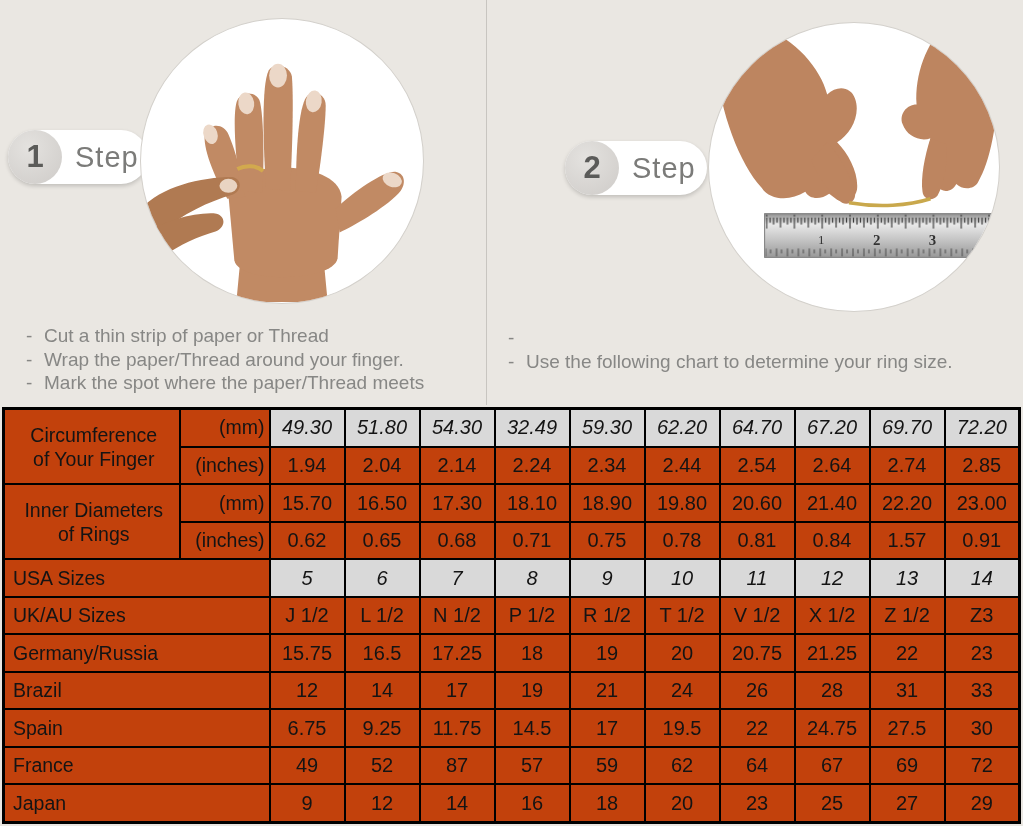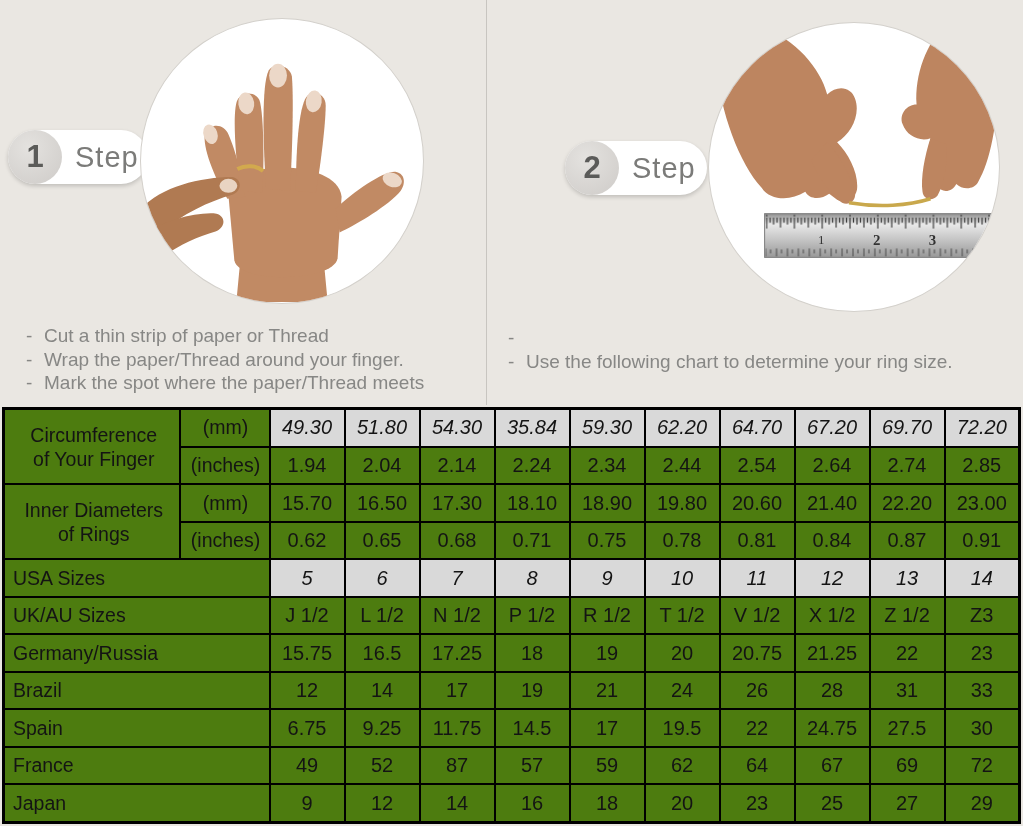--- a/index.html
+++ b/index.html
@@ -42,30 +42,30 @@
   }
 
   .bullets { position:absolute; font-size:19px; color:#878785; line-height:23.5px; }
   #bullets1 { left:22px; top:324px; width:460px; }
   #bullets2 { left:504px; top:326px; width:518px; }
   .bullet-line { display:flex; }
   .bullet-dash { width:22px; flex:0 0 auto; text-align:left; padding-left:4px; }
 
   .table-wrap {
     position:absolute; left:2px; top:407px; width:1019px; height:417px;
-    background:#4d7c0f;
+    background:#c2410c;
   }
   table.ring-table {
     width:100%; height:100%; border-collapse:collapse; table-layout:fixed;
     border:3px solid #000; font-size:20px; color:#141414;
   }
   .ring-table td { border:2px solid #000; padding:0 4px; overflow:hidden; white-space:nowrap; }
   .ring-table .label-cell { text-align:left; padding-left:8px; font-size:19.5px; }
   .ring-table .group-label { text-align:center; line-height:24px; }
-  .ring-table .unit-cell { text-align:center; padding-left:6px; font-size:19.5px; }
+  .ring-table .unit-cell { text-align:right; padding-left:6px; font-size:19.5px; }
   .ring-table .value-cell { text-align:center; }
   .ring-table .shaded { background:#d9d9d9;font-style:italic; }
 </style>
 </head>
 <body>
 
 <div class="top-section">
   <div class="divider"></div>
 
   <div class="step-badge" id="badge1">
@@ -194,21 +194,21 @@
         <col>
         <col>
     </colgroup>
     <tbody>
         <tr>
           <td class="label-cell group-label" rowspan="2">Circumference<br>of Your Finger</td>
           <td class="unit-cell">(mm)</td>
           <td class="value-cell shaded">49.30</td>
           <td class="value-cell shaded">51.80</td>
           <td class="value-cell shaded">54.30</td>
-          <td class="value-cell shaded">35.84</td>
+          <td class="value-cell shaded">32.49</td>
           <td class="value-cell shaded">59.30</td>
           <td class="value-cell shaded">62.20</td>
           <td class="value-cell shaded">64.70</td>
           <td class="value-cell shaded">67.20</td>
           <td class="value-cell shaded">69.70</td>
           <td class="value-cell shaded">72.20</td>
         </tr>
         <tr>
           <td class="unit-cell">(inches)</td>
           <td class="value-cell">1.94</td>
@@ -239,21 +239,21 @@
         <tr>
           <td class="unit-cell">(inches)</td>
           <td class="value-cell">0.62</td>
           <td class="value-cell">0.65</td>
           <td class="value-cell">0.68</td>
           <td class="value-cell">0.71</td>
           <td class="value-cell">0.75</td>
           <td class="value-cell">0.78</td>
           <td class="value-cell">0.81</td>
           <td class="value-cell">0.84</td>
-          <td class="value-cell">0.87</td>
+          <td class="value-cell">1.57</td>
           <td class="value-cell">0.91</td>
         </tr>
         <tr>
           <td class="label-cell" colspan="2">USA Sizes</td>
           <td class="value-cell shaded">5</td>
           <td class="value-cell shaded">6</td>
           <td class="value-cell shaded">7</td>
           <td class="value-cell shaded">8</td>
           <td class="value-cell shaded">9</td>
           <td class="value-cell shaded">10</td>

